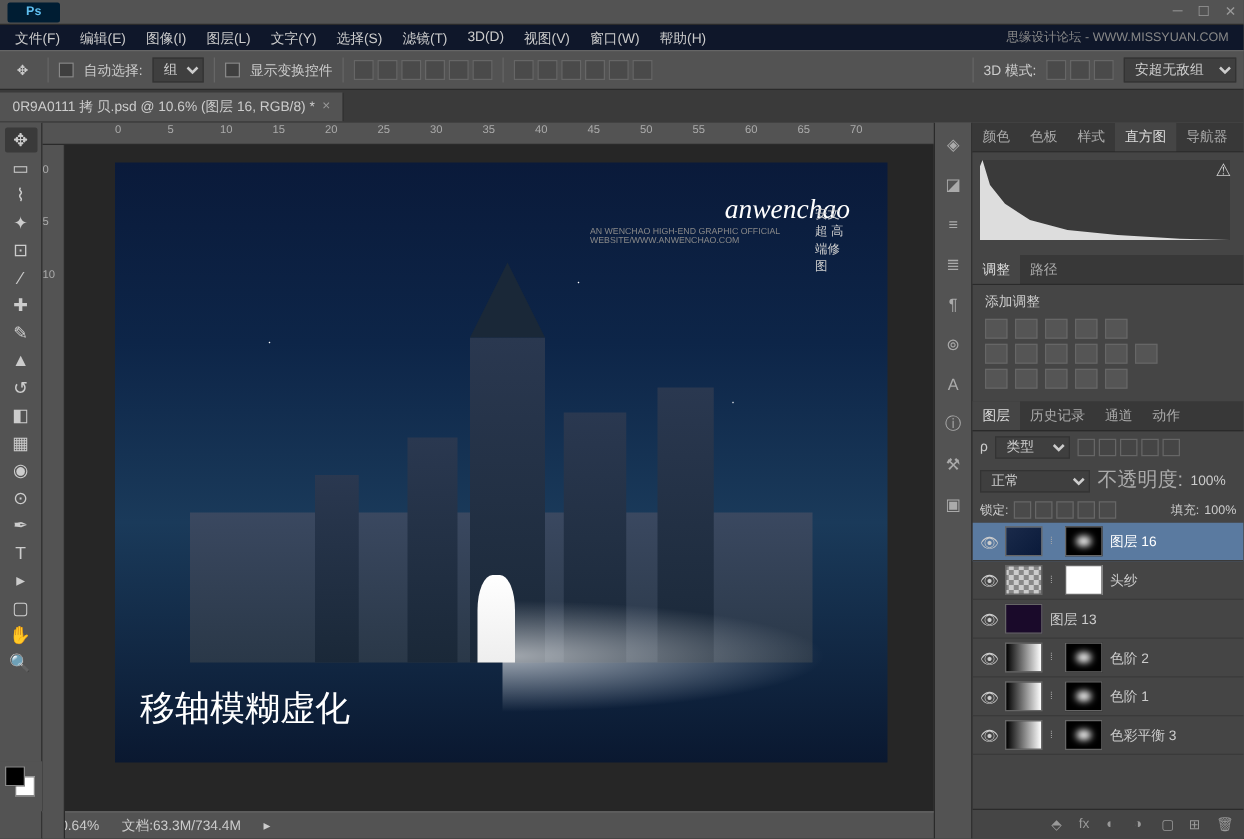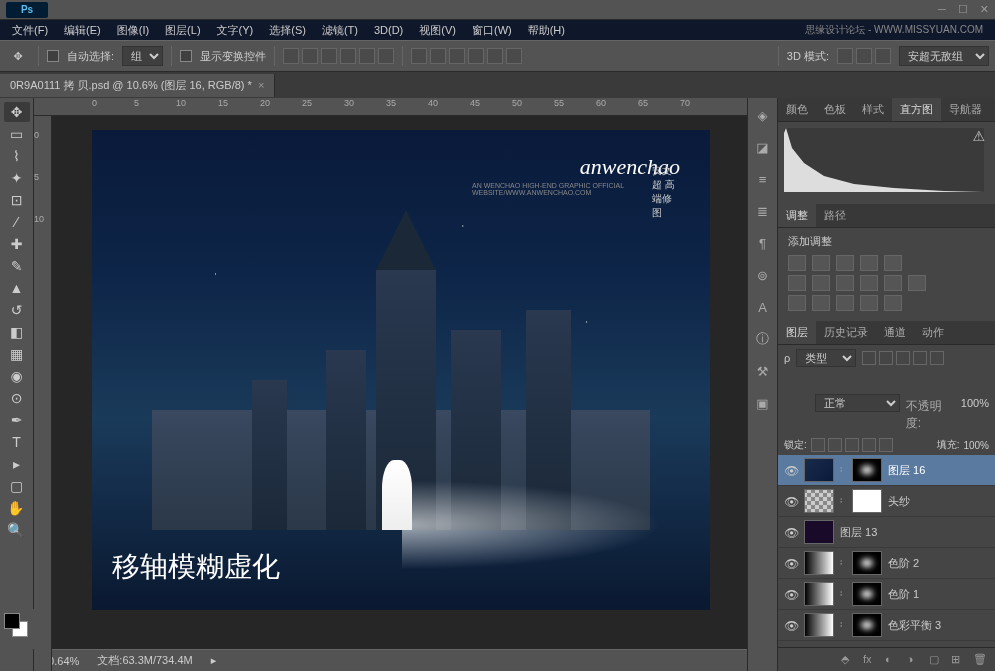--- a/index.html
+++ b/index.html
@@ -61,22 +61,22 @@
 .hist-warn { position: absolute; top: 6px; right: 10px; color: #ccc; font-size: 14px; }
 .adjustments { padding: 6px 10px; }
 .adj-title { font-size: 11px; color: #ccc; margin-bottom: 6px; }
 .adj-icons { display: flex; gap: 6px; margin: 4px 0; }
 .adj-icons div { width: 18px; height: 16px; background: #555; border: 1px solid #666; }
 .layer-filter { padding: 4px 6px; display: flex; align-items: center; gap: 6px; }
 .layer-filter select { background: #3f3f3f; color: #ccc; border: 1px solid #333; padding: 1px 4px; font-size: 11px; flex: 0 0 60px; }
 .filter-icons { display: flex; gap: 3px; }
 .filter-icons div { width: 14px; height: 14px; border: 1px solid #666; }
 .blend-row { padding: 3px 6px; display: flex; align-items: center; gap: 6px; }
-.blend-row select { background: #3f3f3f; color: #ccc; border: 1px solid #333; padding: 1px 4px; font-size: 11px; width: 88px; margin-left: 31px; }
-.blend-row .lbl { font-size: 12px; color: #aaa; margin-top: 24px; }
+.blend-row select { background: #3f3f3f; color: #ccc; border: 1px solid #333; padding: 1px 4px; font-size: 11px; width: 88px; }
+.blend-row .lbl { font-size: 16px; color: #aaa; }
 .lock-row { padding: 3px 6px; display: flex; align-items: center; gap: 4px; font-size: 10px; }
 .lock-icons { display: flex; gap: 3px; }
 .lock-icons div { width: 14px; height: 14px; border: 1px solid #666; background: #4a4a4a; }
 .layers-list { flex: 1; overflow-y: auto; }
 .layer { display: flex; align-items: center; padding: 3px 6px; gap: 6px; border-bottom: 1px solid #3a3a3a; }
 .layer.selected { background: #5a7aa0; color: #fff; }
 .eye { width: 14px; height: 12px; color: #ccc; font-size: 12px; }
 .thumb { width: 30px; height: 24px; background: linear-gradient(135deg, #1a2a4a, #0a1a3a); border: 1px solid #666; flex-shrink: 0; }
 .thumb.trans { background: repeating-conic-gradient(#888 0% 25%, #ccc 0% 50%) 50%/8px 8px; }
 .thumb.dark { background: #1a0a2a; }

